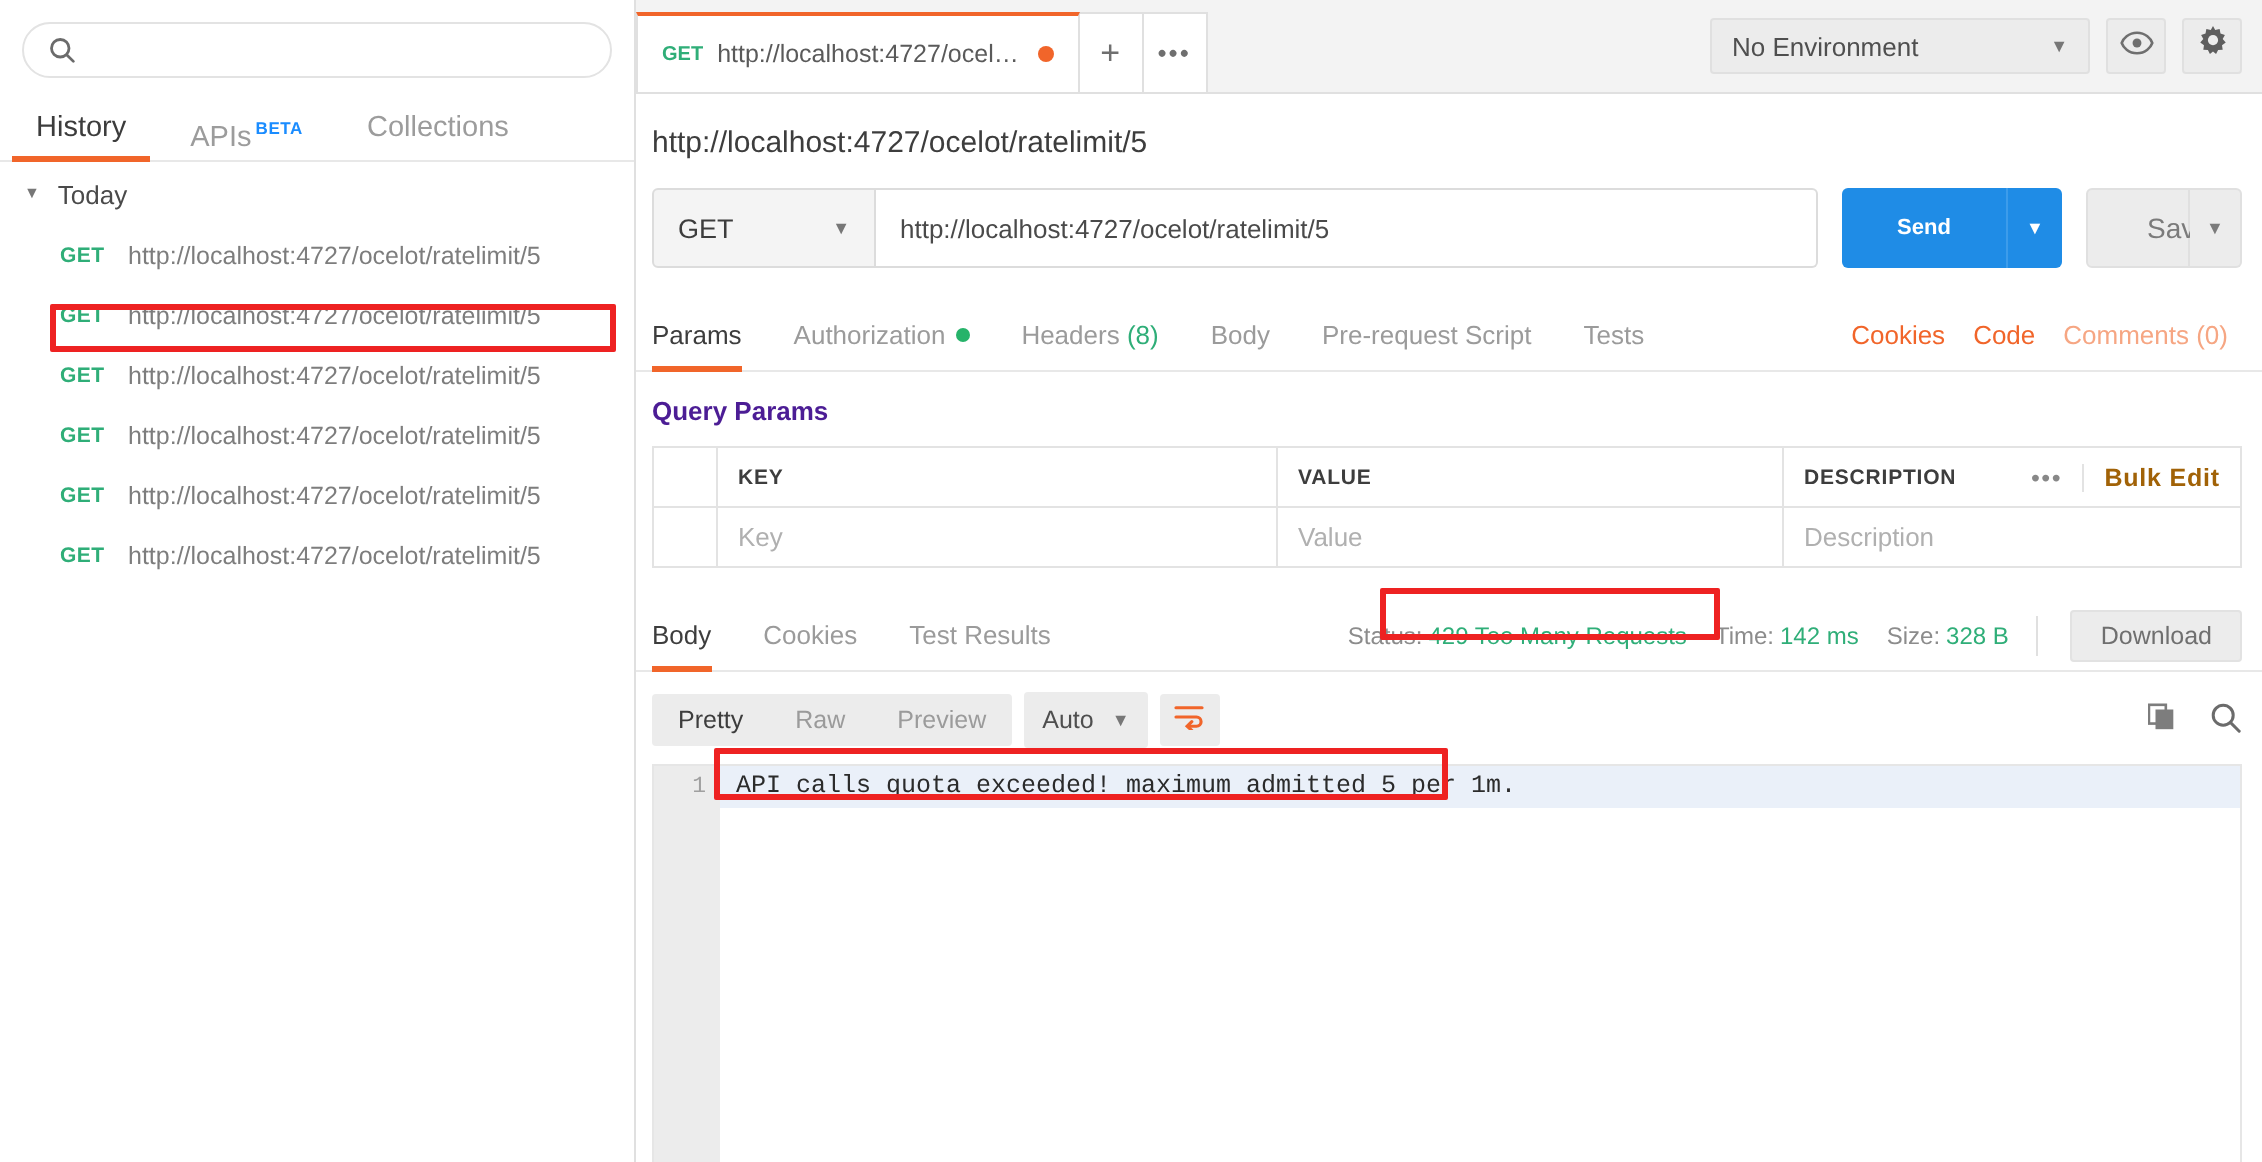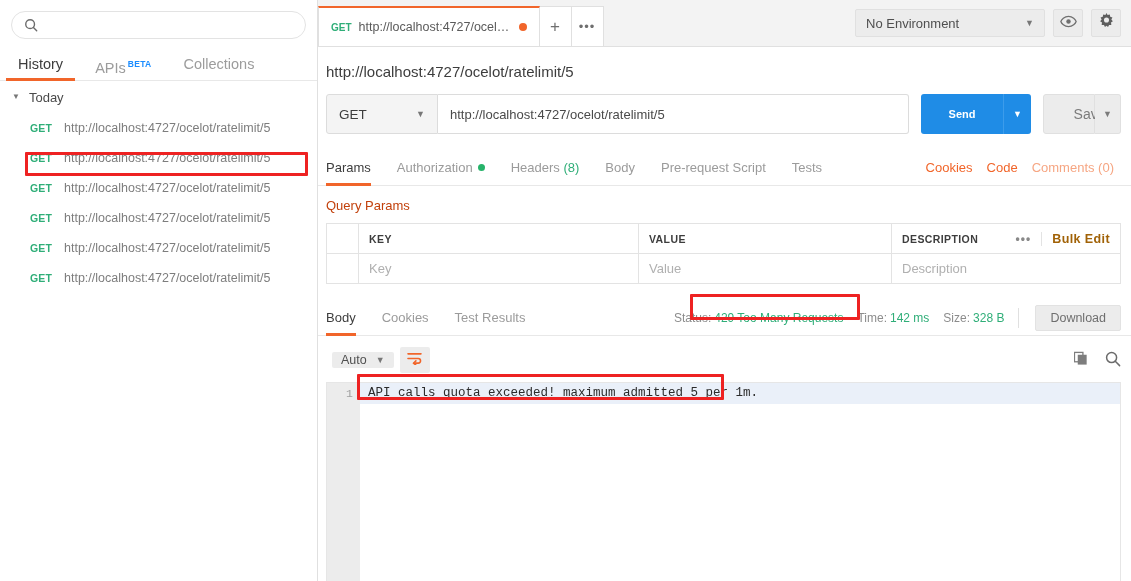--- a/index.html
+++ b/index.html
@@ -199,21 +199,21 @@
   .dot-green {
     display: inline-block; width: 7px; height: 7px; border-radius: 50%;
     background: #26b36a; margin-left: 5px; vertical-align: 1px;
   }
   .cnt { color: #2fae78; }
   .rt-right { margin-left: auto; display: flex; align-items: center; }
   .rt-right .lk { color: #f1652a; font-size: 13px; padding: 0 7px; cursor: pointer; }
   .rt-right .lk.muted { color: #f6a683; }
 
   
-  .qp-title { font-size: 13px; color: #c2410c; padding: 12px 0 10px 8px; flex: none; }
+  .qp-title { font-size: 13px; color: #4c1d95; padding: 12px 0 10px 8px; flex: none; font-weight: bold; }
   .ptable { margin: 0 10px 0 8px; border: 1px solid #e3e3e3; border-bottom: none; flex: none; }
   .prow { display: flex; height: 30px; border-bottom: 1px solid #e3e3e3; }
   .pcell { border-right: 1px solid #e3e3e3; display: flex; align-items: center; padding: 0 10px; }
   .c-chk { width: 32px; flex: none; }
   .c-key { width: 280px; flex: none; }
   .c-val { width: 253px; flex: none; }
   .c-desc { flex: 1; border-right: none; }
   .hrow .pcell {
     font-size: 10.5px; font-weight: bold; color: #3d3d3d; letter-spacing: .4px;
   }
@@ -243,21 +243,21 @@
     display: flex; align-items: center; height: 28px; margin-top: 10px;
     padding-left: 8px; padding-right: 10px; flex: none;
   }
   .seg { display: flex; background: #ececec; border-radius: 2px; height: 26px; }
   .seg div {
     padding: 0 13px; height: 26px; line-height: 26px; font-size: 12.5px;
     color: #9b9b9b; cursor: pointer;
   }
   .seg div.active { color: #3d3d3d; }
   .auto-box {
-    margin-left: 6px; background: #ececec; border-radius: 2px; height: 16px;
+    margin-left: 6px; background: #ececec; border-radius: 2px; height: 28px;
     display: flex; align-items: center; padding: 0 9px; font-size: 12.5px;
     color: #4f4f4f; cursor: pointer; gap: 9px;
   }
   .auto-box .cv { font-size: 9px; color: #777; }
   .wrap-btn {
     margin-left: 6px; background: #ececec; border-radius: 2px; width: 30px; height: 26px;
     display: flex; align-items: center; justify-content: center; cursor: pointer;
   }
   .tb-right { margin-left: auto; display: flex; align-items: center; gap: 16px; }
 
@@ -489,20 +489,25 @@
         </span>
         <span class="meta-item">
           <span>Size:</span><b>328 B</b>
         </span>
         <span class="meta-sep"></span>
         <span class="dl-btn">Download</span>
       </div>
     </div>
 
     <div class="body-toolbar">
+      <div class="seg">
+        <div class="active">Pretty</div>
+        <div>Raw</div>
+        <div>Preview</div>
+      </div>
       <div class="auto-box">
         <span>Auto</span>
         <span class="cv">▼</span>
       </div>
       <div class="wrap-btn">
         <span>
           <svg width="15" height="13" viewBox="0 0 16 14">
             <line x1="1" y1="2" x2="15" y2="2" stroke="#f1652a" stroke-width="1.7" stroke-linecap="round"></line>
             <path d="M1 7h11a2.5 2.5 0 010 5H7.5" fill="none" stroke="#f1652a" stroke-width="1.7" stroke-linecap="round"></path>
             <path d="M9.5 9.5L7 12l2.5 2.2" fill="none" stroke="#f1652a" stroke-width="1.7" stroke-linecap="round"></path>

